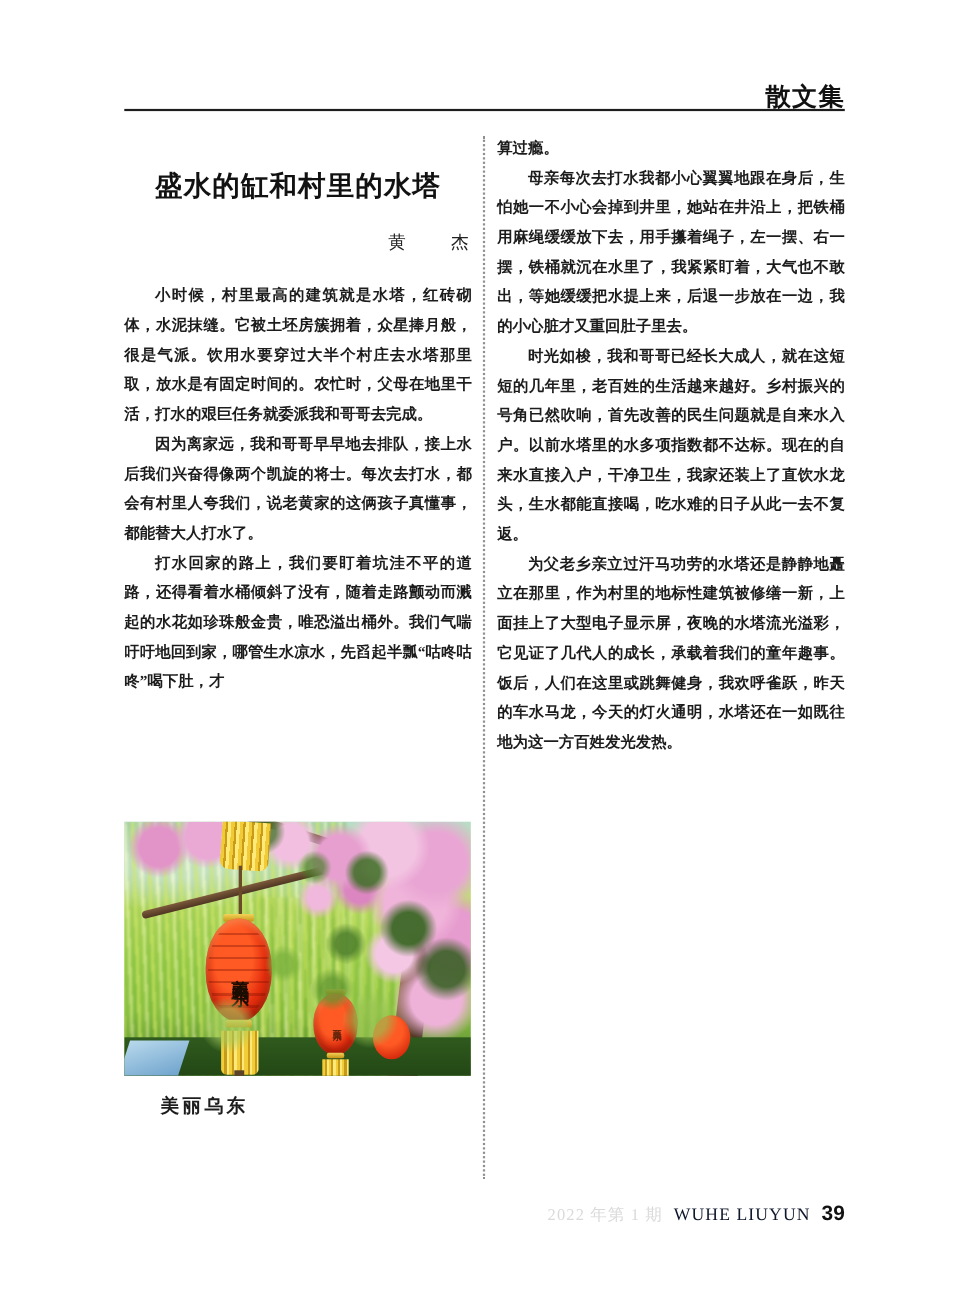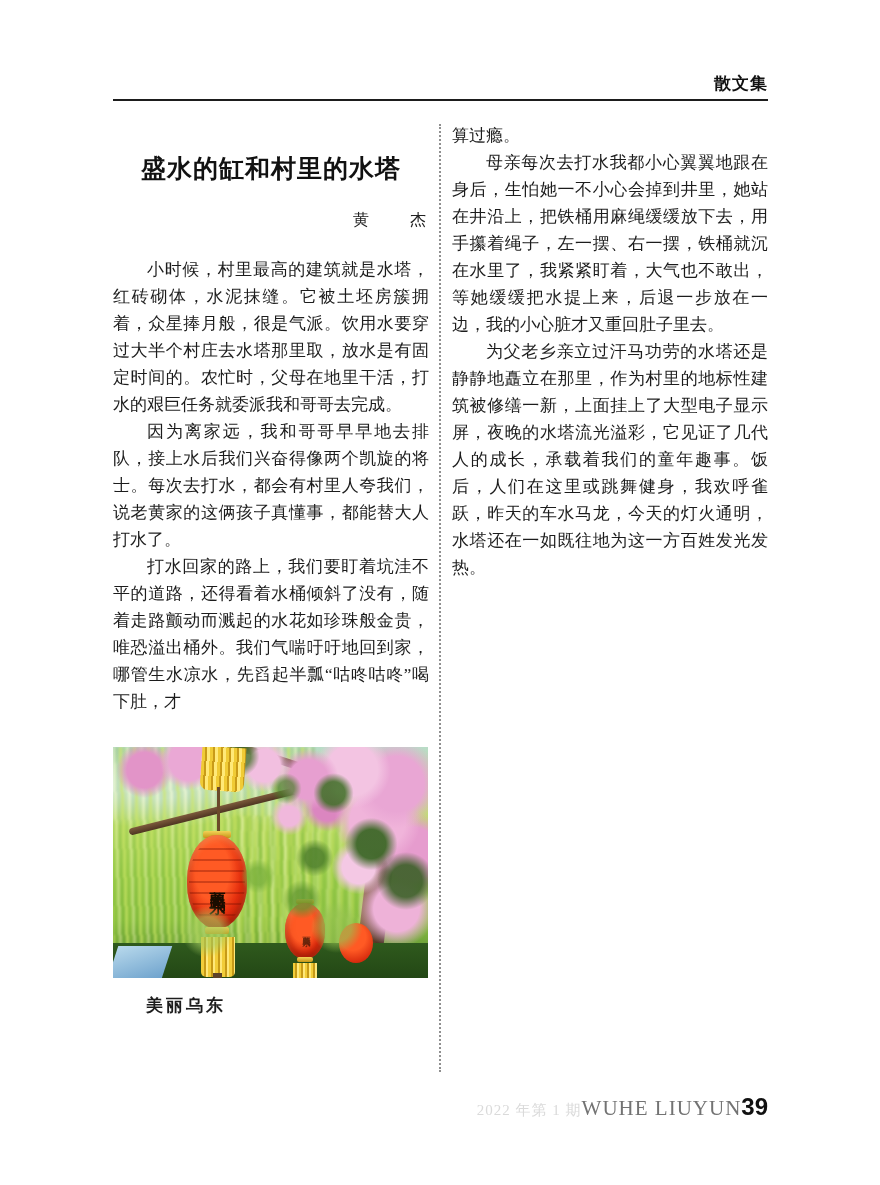--- a/index.html
+++ b/index.html
@@ -4,36 +4,36 @@
 <style>
   html,body{margin:0;padding:0;background:#ffffff;}
   .page{
     position:relative;width:880px;height:1185px;background:#ffffff;
     font-family:"Liberation Serif","DejaVu Serif",serif;color:#1c1c1c;overflow:hidden;
   }
   
   .header-label{
     position:absolute;top:72px;right:112px;
     font-family:"Liberation Sans","DejaVu Sans",sans-serif;
-    font-weight:bold;font-size:17px;color:#111;letter-spacing:1px;
+    font-weight:bold;font-size:23px;color:#111;letter-spacing:1px;
   }
   .header-rule{position:absolute;top:99px;left:113px;width:655px;height:2px;background:#1d1d1d;}
   
   .col{position:absolute;width:316px;}
   .col-left{left:113px;top:125px;}
   .col-right{left:452px;top:122px;}
   .divider{position:absolute;left:439px;top:124px;height:948px;width:0;border-left:2px dotted #8f8f8f;}
   .article-title{
     text-align:center;font-family:"Liberation Sans","DejaVu Sans",sans-serif;
     font-weight:bold;font-size:25px;margin:27px 0 0 0;letter-spacing:1px;color:#111;
   }
   .article-author{
     text-align:right;font-size:16px;margin:25px 0 25px 0;letter-spacing:3px;color:#222;
   }
-  .body-p{font-size:17px;line-height:27px;text-align:justify;margin:0;color:#1c1c1c;}
+  .body-p{font-size:14px;line-height:27px;text-align:justify;margin:0;color:#1c1c1c;font-weight:bold;}
   .body-p.indent{text-indent:2em;}
   
   .photo{
     position:absolute;left:113px;top:747px;width:315px;height:231px;overflow:hidden;
     background:linear-gradient(180deg,#b9dcc8 0%,#bfe06e 30%,#9ccf4e 55%,#8bc243 75%,#47772a 100%);
   }
   .photo *{position:absolute;}
   .p-sky{left:0;top:0;width:100%;height:60%;
     background:
       radial-gradient(ellipse at 14% 28%,rgba(225,243,248,.95) 0 9%,transparent 30%),
@@ -108,24 +108,24 @@
     background:
       radial-gradient(circle at 46% 56%,rgba(120,175,60,.75) 0 4%,transparent 8%),
       radial-gradient(circle at 60% 66%,rgba(90,145,45,.7) 0 4%,transparent 8%),
       radial-gradient(circle at 71% 78%,rgba(150,195,80,.65) 0 5%,transparent 9%),
       radial-gradient(circle at 30% 80%,rgba(165,205,95,.6) 0 5%,transparent 9%);}
   .photo-caption{
     position:absolute;left:146px;top:994px;font-size:17px;color:#1d1d1d;
     font-family:"Liberation Serif","DejaVu Serif",serif;font-weight:600;letter-spacing:3px;
   }
   
-  .footer{position:absolute;top:1093px;right:112px;display:flex;align-items:baseline;margin-left:12px;}
+  .footer{position:absolute;top:1093px;right:112px;display:flex;align-items:baseline;gap:10px;margin-left:12px;}
   .footer-issue{color:#dadada;font-size:15px;letter-spacing:1px;}
-  .footer-journal{color:#737373;font-size:21px;font-family:"Liberation Serif","DejaVu Serif",serif;letter-spacing:1px;}
-  .footer-page{color:#111;font-size:24px;font-weight:bold;font-family:"Liberation Sans","DejaVu Sans",sans-serif;}
+  .footer-journal{color:#0f172a;font-size:16px;font-family:"Liberation Serif","DejaVu Serif",serif;letter-spacing:1px;}
+  .footer-page{color:#111;font-size:19px;font-weight:bold;font-family:"Liberation Sans","DejaVu Sans",sans-serif;}
 </style>
 </head>
 <body>
 
 <div class="page">
 
   <div class="header-label">散文集</div>
   <div class="header-rule"></div>
 
   <div class="divider"></div>
@@ -137,20 +137,21 @@
         <p class="body-p indent">小时候，村里最高的建筑就是水塔，红砖砌体，水泥抹缝。它被土坯房簇拥着，众星捧月般，很是气派。饮用水要穿过大半个村庄去水塔那里取，放水是有固定时间的。农忙时，父母在地里干活，打水的艰巨任务就委派我和哥哥去完成。</p>
         <p class="body-p indent">因为离家远，我和哥哥早早地去排队，接上水后我们兴奋得像两个凯旋的将士。每次去打水，都会有村里人夸我们，说老黄家的这俩孩子真懂事，都能替大人打水了。</p>
         <p class="body-p indent">打水回家的路上，我们要盯着坑洼不平的道路，还得看着水桶倾斜了没有，随着走路颤动而溅起的水花如珍珠般金贵，唯恐溢出桶外。我们气喘吁吁地回到家，哪管生水凉水，先舀起半瓢“咕咚咕咚”喝下肚，才</p>
       </div>
   </div>
 
   <div class="col col-right">
     <div>
         <p class="body-p">算过瘾。</p>
         <p class="body-p indent">母亲每次去打水我都小心翼翼地跟在身后，生怕她一不小心会掉到井里，她站在井沿上，把铁桶用麻绳缓缓放下去，用手攥着绳子，左一摆、右一摆，铁桶就沉在水里了，我紧紧盯着，大气也不敢出，等她缓缓把水提上来，后退一步放在一边，我的小心脏才又重回肚子里去。</p>
+        <p class="body-p indent">时光如梭，我和哥哥已经长大成人，就在这短短的几年里，老百姓的生活越来越好。乡村振兴的号角已然吹响，首先改善的民生问题就是自来水入户。以前水塔里的水多项指数都不达标。现在的自来水直接入户，干净卫生，我家还装上了直饮水龙头，生水都能直接喝，吃水难的日子从此一去不复返。</p>
         <p class="body-p indent">为父老乡亲立过汗马功劳的水塔还是静静地矗立在那里，作为村里的地标性建筑被修缮一新，上面挂上了大型电子显示屏，夜晚的水塔流光溢彩，它见证了几代人的成长，承载着我们的童年趣事。饭后，人们在这里或跳舞健身，我欢呼雀跃，昨天的车水马龙，今天的灯火通明，水塔还在一如既往地为这一方百姓发光发热。</p>
       </div>
   </div>
 
   <div class="photo">
     <div class="p-sky"></div>
     <div class="p-willow"></div>
     <div class="p-willow2"></div>
     <div class="p-branch1"></div>
     <div class="p-branch2"></div>

